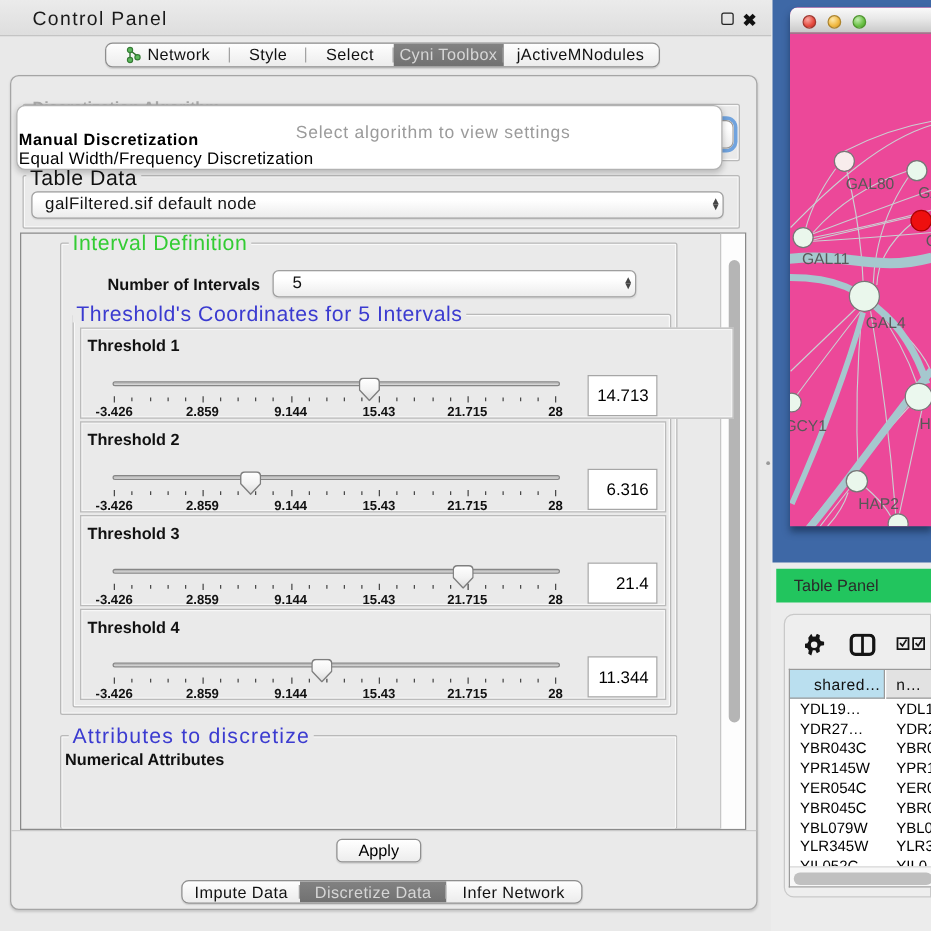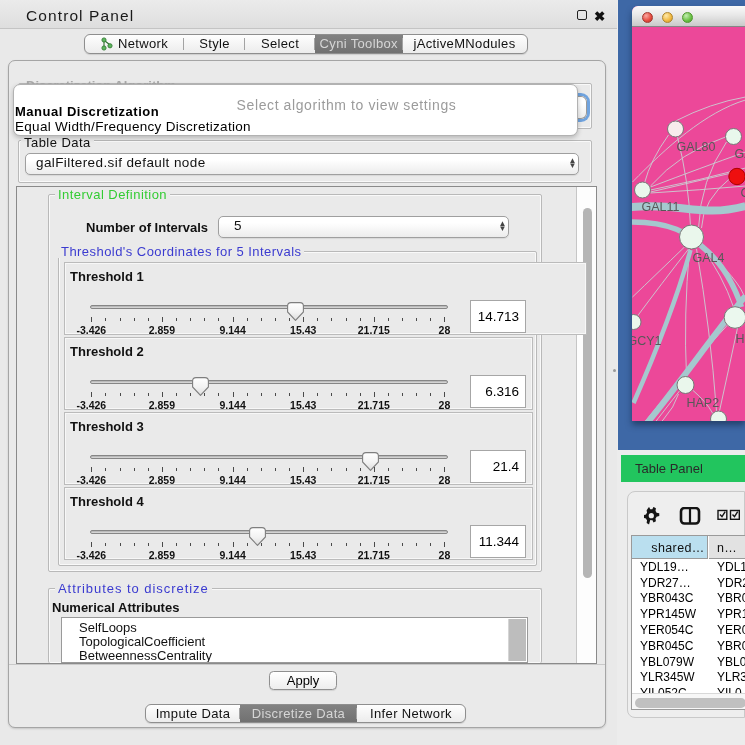--- a/index.html
+++ b/index.html
@@ -12,21 +12,21 @@
 
 .seg { position:absolute; display:flex; border:1px solid #8e8e8e; border-radius:6px; overflow:hidden; background:linear-gradient(#fefefe,#ececec); box-shadow:0 1px 1px rgba(0,0,0,0.12); }
 .seg .s { position:relative; display:flex; align-items:center; justify-content:center; font-size:13px; color:#111; white-space:nowrap; letter-spacing:0.35px; }
 .seg .s.sep::after { content:""; position:absolute; right:0; top:3px; bottom:3px; width:1px; background:#a3a3a3; }
 
 .seg .sel { background:linear-gradient(#828282,#717171); color:#d6d6d6; }
 
 #inner { position:absolute; left:8px; top:60px; width:598px; height:668px; background:#eaeaea; border:1px solid #a5a5a5; border-radius:7px; box-shadow:0 1px 2px rgba(0,0,0,0.15); }
 
 .grp { position:absolute; border:1px solid #b9b9b9; border-radius:2px; box-shadow:inset 0 0 0 1px rgba(255,255,255,0.7); }
-.gtitle { position:absolute; background:#eaeaea; padding:0 3px; font-size:13px; line-height:13px; letter-spacing:0.45px; }
+.gtitle { position:absolute; background:#eaeaea; padding:0 3px; font-size:17px; line-height:13px; letter-spacing:0.45px; }
 
 .combo { position:absolute; height:22px; border:1px solid #9f9f9f; border-radius:5px; background:linear-gradient(#ffffff 30%,#f4f4f4 70%,#ececec); box-shadow:0 1px 1px rgba(0,0,0,0.08); font-size:13.5px; color:#111; }
 .combo .ct { position:absolute; top:0.5px; letter-spacing:0.4px; }
 .arrows { position:absolute; width:9px; font-size:8px; line-height:5px; color:#444; text-align:center; letter-spacing:0; }
 
 .tpanel { position:absolute; border:1px solid #bbb; box-shadow:inset 0 0 0 1px rgba(255,255,255,0.6); background:#eaeaea; }
 .tlabel { position:absolute; left:5px; top:6px; font-size:13px; font-weight:bold; color:#111; }
 .track { position:absolute; height:3.5px; border:1px solid #868686; border-radius:2.5px; background:linear-gradient(#adadad,#e0e0e0); }
 .thumb { position:absolute; width:17px; height:19px; }
 .tick { position:absolute; width:1px; background:#4a4a4a; }
@@ -298,26 +298,20 @@
     <div class="slab" style="left:137.6px;top:62px;">9.144</div>
     <div class="slab" style="left:208.2px;top:62px;">15.43</div>
     <div class="slab" style="left:278.8px;top:62px;">21.715</div>
     <div class="slab" style="left:349.4px;top:62px;">28</div>
   </div>
   <div class="tfield" style="left:470px;top:525px;">11.344</div>
 
   <div class="grp" style="left:48px;top:588px;width:494px;height:75px;border-bottom:none;"></div>
   <div class="gtitle" style="left:55px;top:582px;color:#3b3bd0;letter-spacing:0.95px;">Attributes to discretize</div>
   <div class="abs" style="left:52px;top:600px;font-size:13px;font-weight:bold;color:#111;">Numerical Attributes</div>
-  <div id="nlist">
-    <div style="padding-top:3px;">SelfLoops</div>
-    <div>TopologicalCoefficient</div>
-    <div>BetweennessCentrality</div>
-    <div id="lthumb"></div>
-  </div>
   <div id="applyrow"></div>
   <div id="apply">Apply</div>
   <div class="seg" style="left:145px;top:703.5px;height:19.5px;">
     <div class="s sep" style="width:94px;">Impute Data</div>
     <div class="s sel sep" style="width:117px;">Discretize Data</div>
     <div class="s" style="width:108px;">Infer Network</div>
   </div>
 
   <div class="abs" style="left:26px;top:78px;font-size:13px;font-weight:bold;color:#a9a9a9;">Discretization Algorithm</div>
   <div id="popup">

